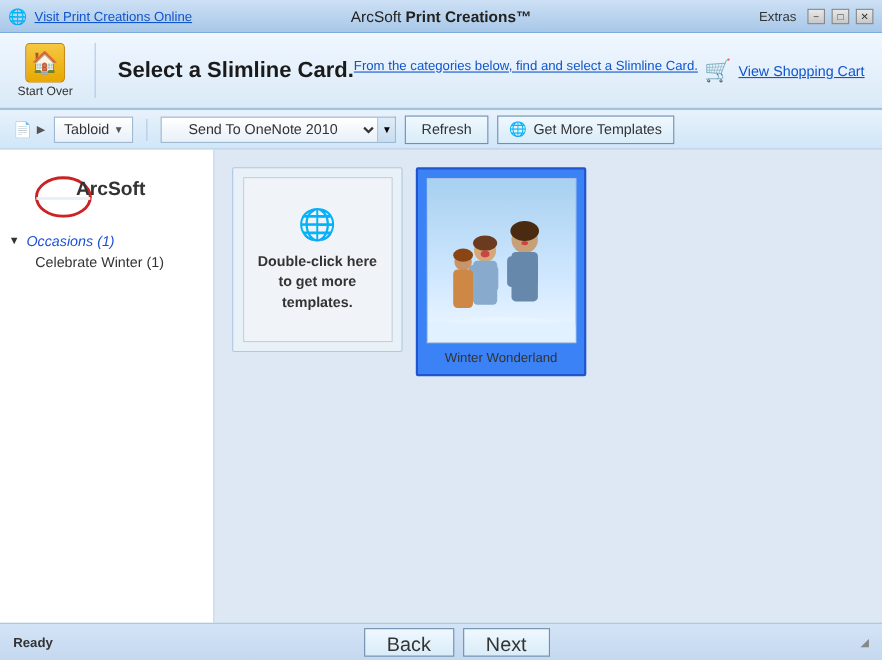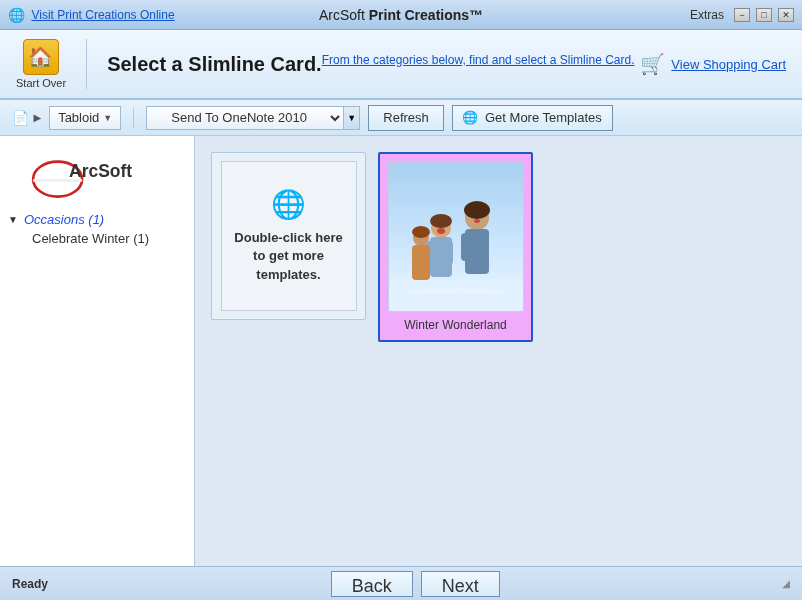--- a/index.html
+++ b/index.html
@@ -294,21 +294,21 @@
       border: 1px solid #b0c8e0;
       border-radius: 2px;
       display: flex;
       flex-direction: column;
       align-items: center;
       padding: 8px;
       cursor: pointer;
     }
     .template-card.selected {
       border: 2px solid #2255cc;
-      background: #f0abfc;
+      background: #3b82f6;
     }
     .template-card-inner {
       width: 136px;
       height: 150px;
       background: #f0f4f8;
       border: 1px solid #c0d0e0;
       display: flex;
       flex-direction: column;
       align-items: center;
       justify-content: center;

